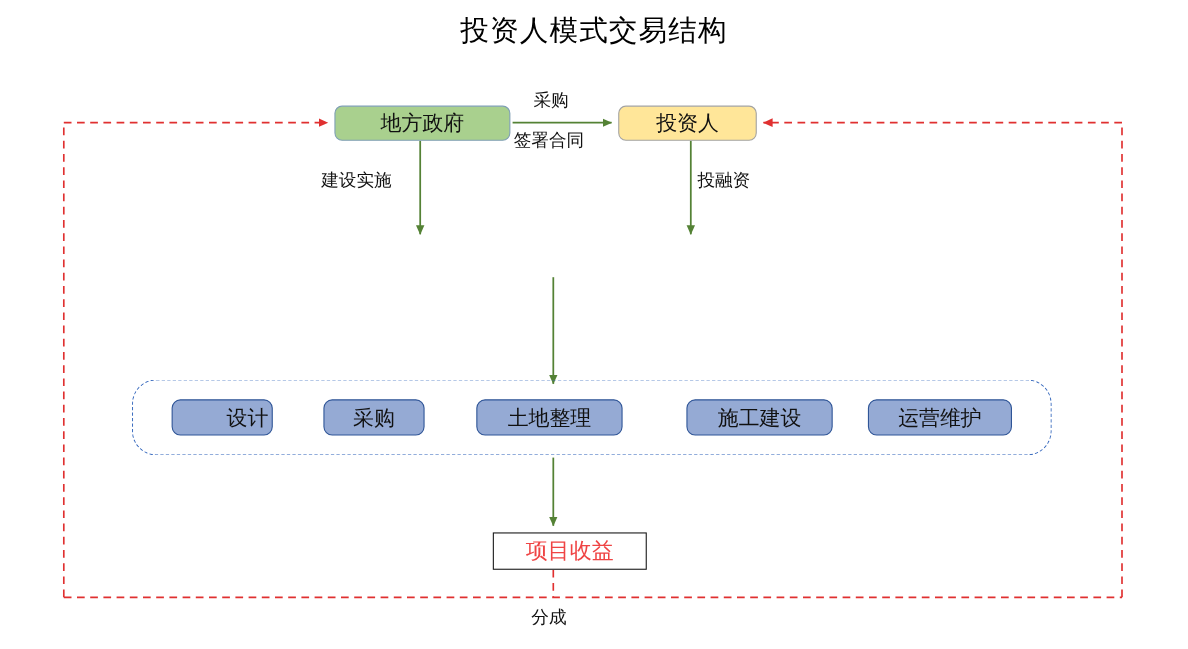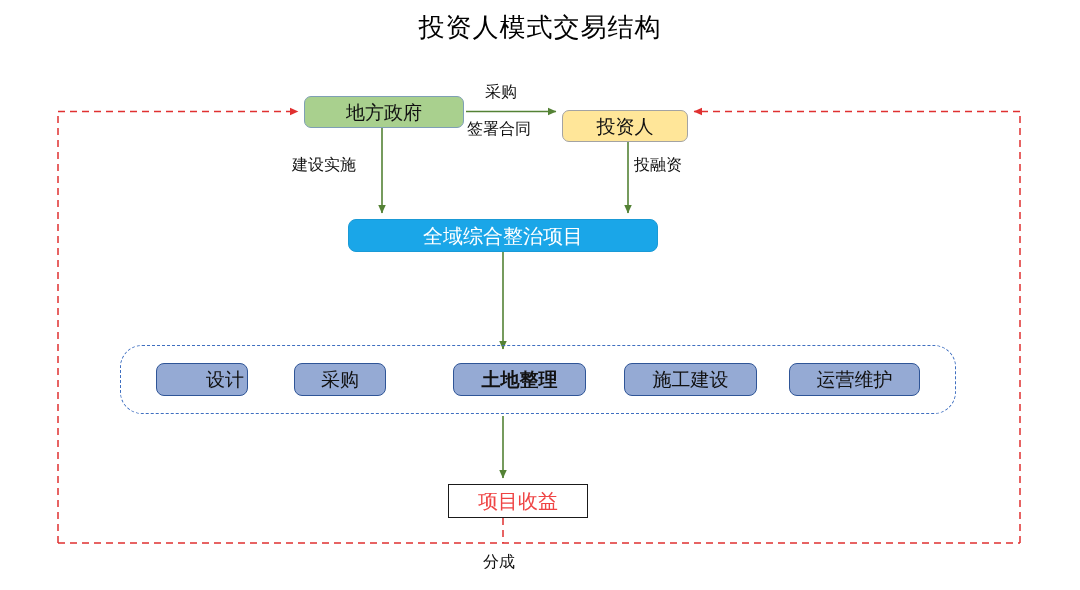--- a/index.html
+++ b/index.html
@@ -59,21 +59,21 @@
     width: 160px;
     height: 32px;
     background: #a9d08e;
     border: 1.4px solid #7f9fb5;
     border-radius: 7px;
     color: #111111;
   }
 
   .node-investor {
     left: 562px;
-    top: 110px;
+    top: 96px;
     width: 126px;
     height: 32px;
     background: #ffe699;
     border: 1.4px solid #a3a3a3;
     border-radius: 7px;
     color: #111111;
   }
 
   .node-project {
     left: 348px;
@@ -110,21 +110,21 @@
     justify-content: center;
     background: #95aad4;
     border: 1.4px solid #2f5597;
     border-radius: 8px;
     font-size: 19px;
     color: #111111;
     white-space: nowrap;
   }
   .sb-0 { left: 156px; width: 92px; padding-left: 46px; }
   .sb-1 { left: 294px; width: 92px; }
-  .sb-2 { left: 453px; width: 133px; font-weight: bold; }
+  .sb-2 { left: 433px; width: 133px; }
   .sb-3 { left: 624px; width: 133px; }
   .sb-4 { left: 789px; width: 131px; }
 
   
   .subgroup-frame {
     position: absolute;
     left: 120px;
     top: 345px;
     width: 836px;
     height: 69px;
@@ -185,21 +185,20 @@
 
     <line x1="58" y1="111.5" x2="298" y2="111.5" stroke="#e03030" stroke-width="1.5" stroke-dasharray="7 5" marker-end="url(#arrow-red)"></line>
 
     <line x1="1020" y1="111.5" x2="694" y2="111.5" stroke="#e03030" stroke-width="1.5" stroke-dasharray="7 5" marker-end="url(#arrow-red)"></line>
   </svg>
 
   <div class="node node-gov">地方政府</div>
 
   <div class="node node-investor">投资人</div>
 
-  <div class="node node-project">全域综合整治项目</div>
 
   <div class="node node-revenue">项目收益</div>
 
   <div class="subgroup-frame"></div>
 
   <div class="subbox sb-0">设计</div>
   <div class="subbox sb-1">采购</div>
   <div class="subbox sb-2">土地整理</div>
   <div class="subbox sb-3">施工建设</div>
   <div class="subbox sb-4">运营维护</div>

